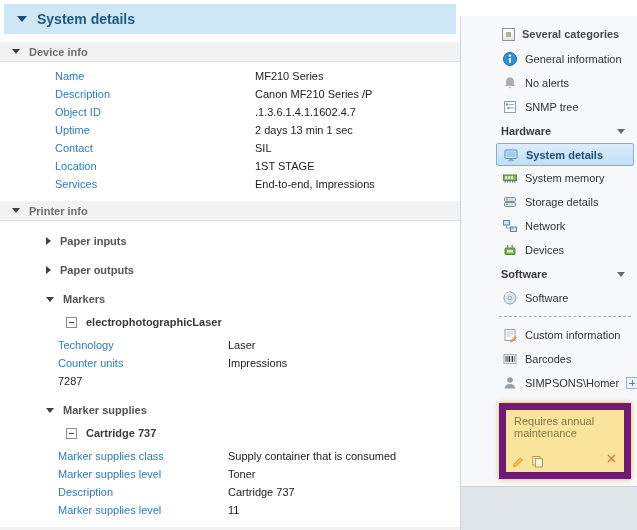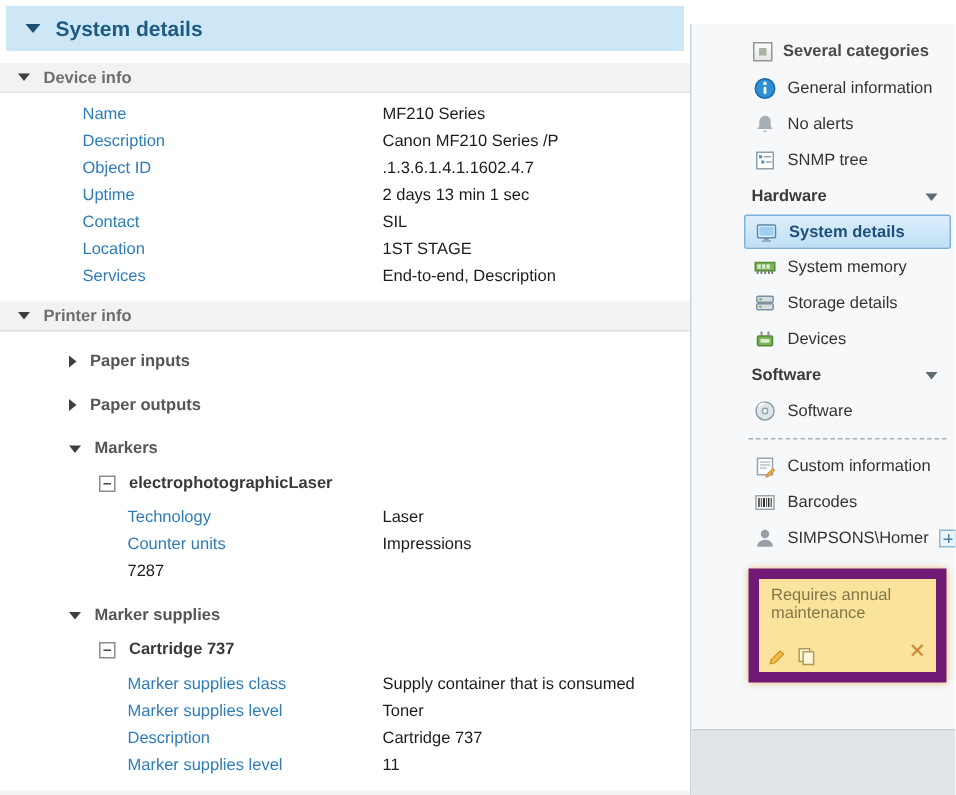--- a/index.html
+++ b/index.html
@@ -29,21 +29,21 @@
     color:#6e6e6e; font-weight:bold; font-size:11px;
   }
   .section-header.disabled { color:#a8a8a8;text-align:center; }
   .section-header.disabled .tri-d { border-top-color:#a8a8a8; }
 
   .rows { margin-top:5px; }
   .prop-row { display:flex; align-items:center; height:18px; font-size:11px; }
   .prop-row .lbl { color:#2e7cb8; flex:0 0 auto; }
   .prop-row .val { color:#1c1c1c; }
   .indent1 { padding-left:55px; } .indent1 .lbl { width:200px; }
-  .indent2 { padding-left:85px; } .indent2 .lbl { width:170px; }
+  .indent2 { padding-left:58px; } .indent2 .lbl { width:170px; }
 
   .tree-row { display:flex; align-items:center; gap:9px; height:18px; font-size:11px; font-weight:bold; color:#555; }
   .tg1 { padding-left:46px; margin-top:11px; }
   .sub { padding-left:66px; margin-top:5px; color:#3a3a3a; }
 
   .exp { width:11px; height:11px; border:1px solid #8c8c8c; background:#fff; position:relative; flex:0 0 auto; }
   .exp::after { content:""; position:absolute; left:2px; right:2px; top:4px; height:1px; background:#444; }
 
   
   .sidebar {
@@ -123,21 +123,21 @@
       <div class="prop-row indent1">
         <span class="lbl">Contact</span>
         <span class="val">SIL</span>
       </div>
       <div class="prop-row indent1">
         <span class="lbl">Location</span>
         <span class="val">1ST STAGE</span>
       </div>
       <div class="prop-row indent1">
         <span class="lbl">Services</span>
-        <span class="val">End-to-end, Description</span>
+        <span class="val">End-to-end, Impressions</span>
       </div>
     </div>
 
     <div class="section-header">
       <span class="tri-d"></span>
       <span>Printer info</span>
     </div>
 
     <div class="tree-row tg1">
       <span class="tri-r"></span>
@@ -278,20 +278,28 @@
     <div class="sb-item">
       <svg width="16" height="16" viewBox="0 0 16 16">
           <rect x="2.5" y="3.5" width="11" height="4" rx="1" fill="#d7dee3" stroke="#7e93a0"></rect>
           <rect x="2.5" y="8.5" width="11" height="4" rx="1" fill="#d7dee3" stroke="#7e93a0"></rect>
           <circle cx="5" cy="5.5" r="0.9" fill="#74c044"></circle>
           <circle cx="5" cy="10.5" r="0.9" fill="#74c044"></circle>
         </svg>
       <span>Storage details</span>
     </div>
 
+    <div class="sb-item">
+      <svg width="16" height="16" viewBox="0 0 16 16">
+          <rect x="1.5" y="2.5" width="6" height="4.5" fill="#cfe4f2" stroke="#5b86a8"></rect>
+          <rect x="8.5" y="9" width="6" height="4.5" fill="#cfe4f2" stroke="#5b86a8"></rect>
+          <path d="M4.5 7v3h7V9" fill="none" stroke="#8a9aa6"></path>
+        </svg>
+      <span>Network</span>
+    </div>
 
     <div class="sb-item">
       <svg width="16" height="16" viewBox="0 0 16 16">
           <rect x="3" y="6" width="10" height="6.5" rx="1" fill="#79b457" stroke="#4f8733"></rect>
           <rect x="5" y="3" width="1.4" height="3" fill="#8b9096"></rect>
           <rect x="9.6" y="3" width="1.4" height="3" fill="#8b9096"></rect>
           <rect x="5" y="8" width="6" height="2.5" fill="#d9ecce"></rect>
         </svg>
       <span>Devices</span>
     </div>

